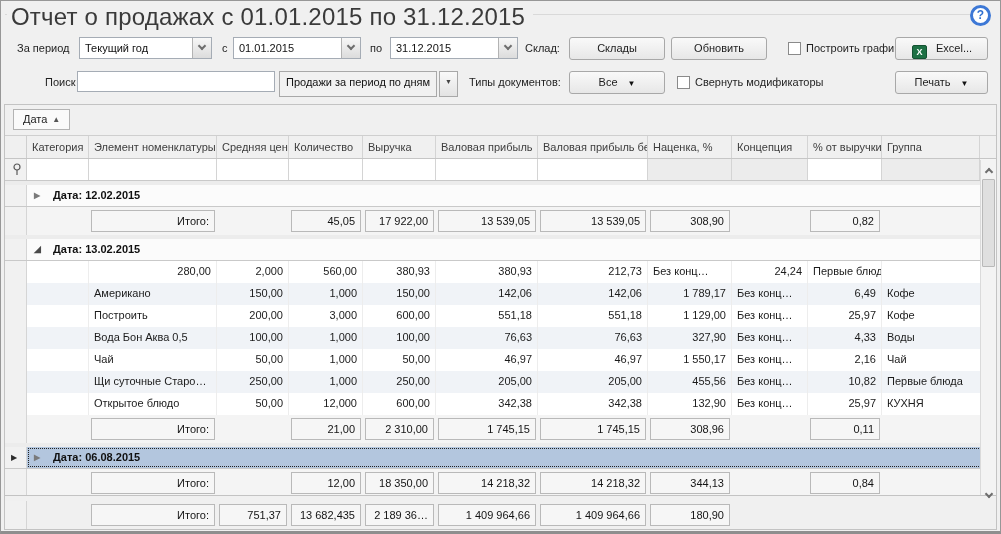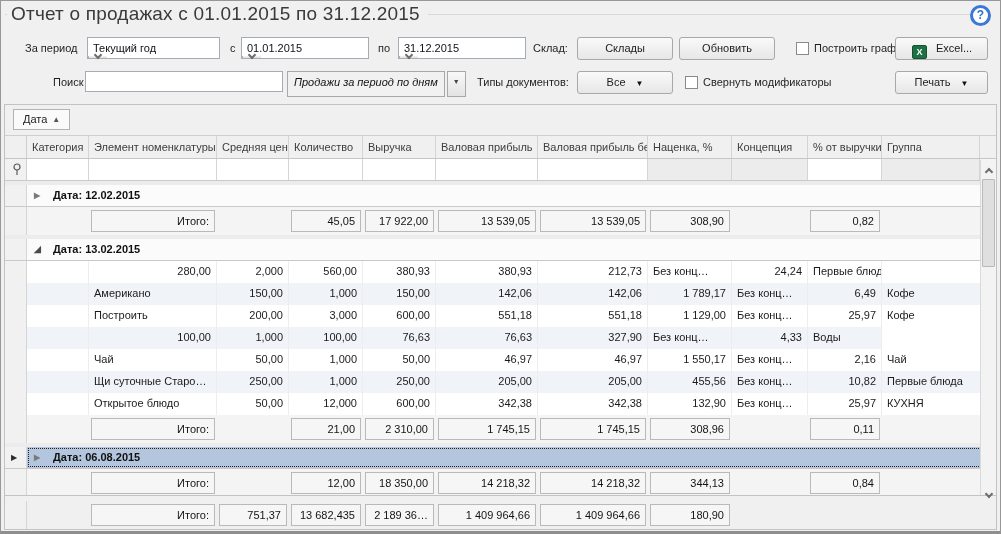--- a/index.html
+++ b/index.html
@@ -5,49 +5,49 @@
   * { box-sizing: border-box; margin: 0; padding: 0; }
   html,body { width:1001px; height:534px; }
   body { font-family:"Liberation Sans", sans-serif; background:#e6e6e6; }
 
   .window { position:relative; width:1001px; height:534px; background:#f0f0f0;
             border:1px solid #979797; border-bottom:3px solid #8e8e8e; overflow:hidden; }
 
   
   .title-area { position:absolute; top:0; left:0; right:0; height:34px; }
   .title-area .frameline { position:absolute; top:13px; left:4px; right:28px; height:1px; background:#d9d9d9; }
-  .page-title { position:absolute; top:2px; left:6px; font-size:19px; color:#3a3a3a;
+  .page-title { position:absolute; top:2px; left:6px; font-size:24px; color:#3a3a3a;
                 background:#f0f0f0; padding:0 8px 0 4px; letter-spacing:.2px; }
   .help { position:absolute; top:4px; right:9px; width:21px; height:21px; border-radius:50%;
           background:#fff; border:3px solid #3d78d6; color:#2f6fd0; font-weight:bold;
           font-size:12px; text-align:center; line-height:15px; cursor:pointer;
           box-shadow:0 0 0 1px #fff inset; }
 
   
-  .trow { position:absolute; left:16px; right:0; height:24px; }
+  .trow { position:absolute; left:8px; right:0; height:24px; }
   .trow1 { top:36px; } .trow2 { top:70px; }
   .tlabel { position:absolute; font-size:11px; color:#1f1f1f; line-height:23px; }
 
-  .combo { position:absolute; height:22px; background:#fff; border:1px solid #a5acb5; display:flex;flex-direction:column; }
+  .combo { position:absolute; height:22px; background:#fff; border:1px solid #a5acb5; display:flex; }
   .combo .val { flex:1; font-size:11px; line-height:20px; padding-left:5px; color:#111; overflow:hidden; white-space:nowrap; }
   .combo .arrowbox { width:19px; border-left:1px solid #b3b3b3;
          background:linear-gradient(#f7f7f7,#dcdcdc); display:flex; align-items:center; justify-content:center; }
   .chev { display:inline-block; width:6px; height:6px; border-right:2px solid #6e6e6e;
           border-bottom:2px solid #6e6e6e; transform:rotate(45deg); margin-top:-4px; }
   .chev.up { transform:rotate(-135deg); margin-top:3px; }
 
   .btn { position:absolute; height:23px; background:linear-gradient(#f9f9f9,#e7e7e7);
          border:1px solid #a8a8a8; border-radius:3px; font-size:11px; color:#1c1c1c;
          text-align:center; line-height:21px; cursor:pointer; }
   .btn .caret { font-size:8px; color:#111; margin-left:10px; }
 
   .checkbox { position:absolute; top:5px; width:13px; height:13px; background:#fff; border:1px solid #8a8a8a; }
   .textinput { position:absolute; height:21px; background:#fff; border:1px solid #a5acb5; font-size:11px; padding:0 4px; font-family:"Liberation Sans",sans-serif; }
 
-  .graycombo { position:absolute; height:26px; display:flex;font-style:italic; }
+  .graycombo { position:absolute; height:26px; display:flex; }
   .graycombo .gval { background:#f1f1f1; border:1px solid #a8a8a8; font-size:11px; line-height:20px;
                      padding:0 6px; color:#111; white-space:nowrap; }
   .graycombo .gbtn { width:19px; margin-left:2px; border:1px solid #a8a8a8;
                      background:linear-gradient(#f9f9f9,#e3e3e3); text-align:center; line-height:20px; font-size:7px; color:#444; }
 
   .excel-ico { display:inline-block; width:15px; height:14px; background:#1e7145; border:1px solid #145232;
                border-radius:2px; color:#fff; font-size:9px; font-weight:bold; line-height:12px;
                text-align:center; vertical-align:-3px; margin-right:9px; }
 
   
@@ -259,20 +259,21 @@
           <div class="dcell num">551,18</div>
           <div class="dcell num">551,18</div>
           <div class="dcell num">1 129,00</div>
           <div class="dcell">Без конц…</div>
           <div class="dcell num">25,97</div>
           <div class="dcell">Кофе</div>
         </div>
         <div class="drow alt">
           <div class="ind"></div>
           <div class="dcell"></div>
+          <div class="dcell">Вода Бон Аква 0,5</div>
           <div class="dcell num">100,00</div>
           <div class="dcell num">1,000</div>
           <div class="dcell num">100,00</div>
           <div class="dcell num">76,63</div>
           <div class="dcell num">76,63</div>
           <div class="dcell num">327,90</div>
           <div class="dcell">Без конц…</div>
           <div class="dcell num">4,33</div>
           <div class="dcell">Воды</div>
         </div>

